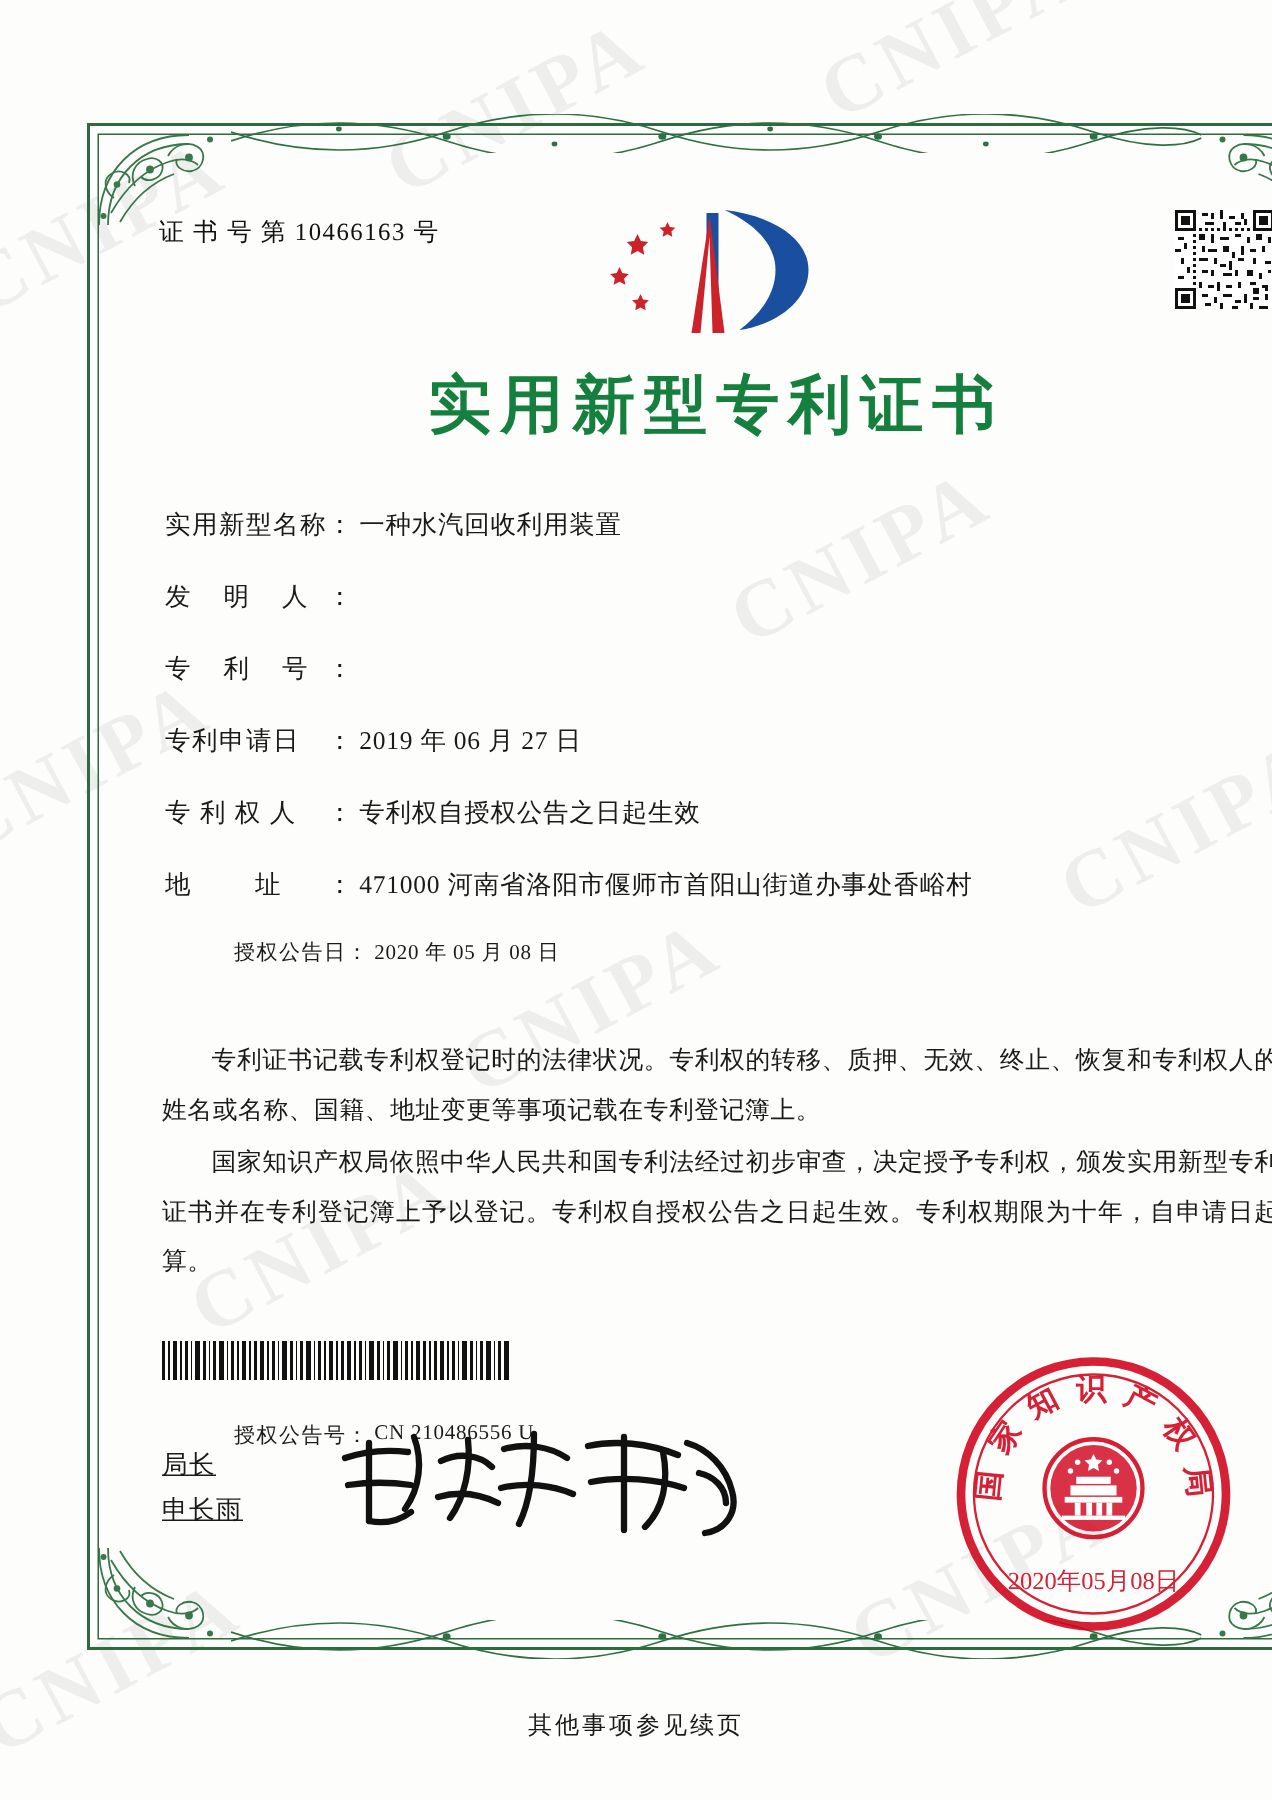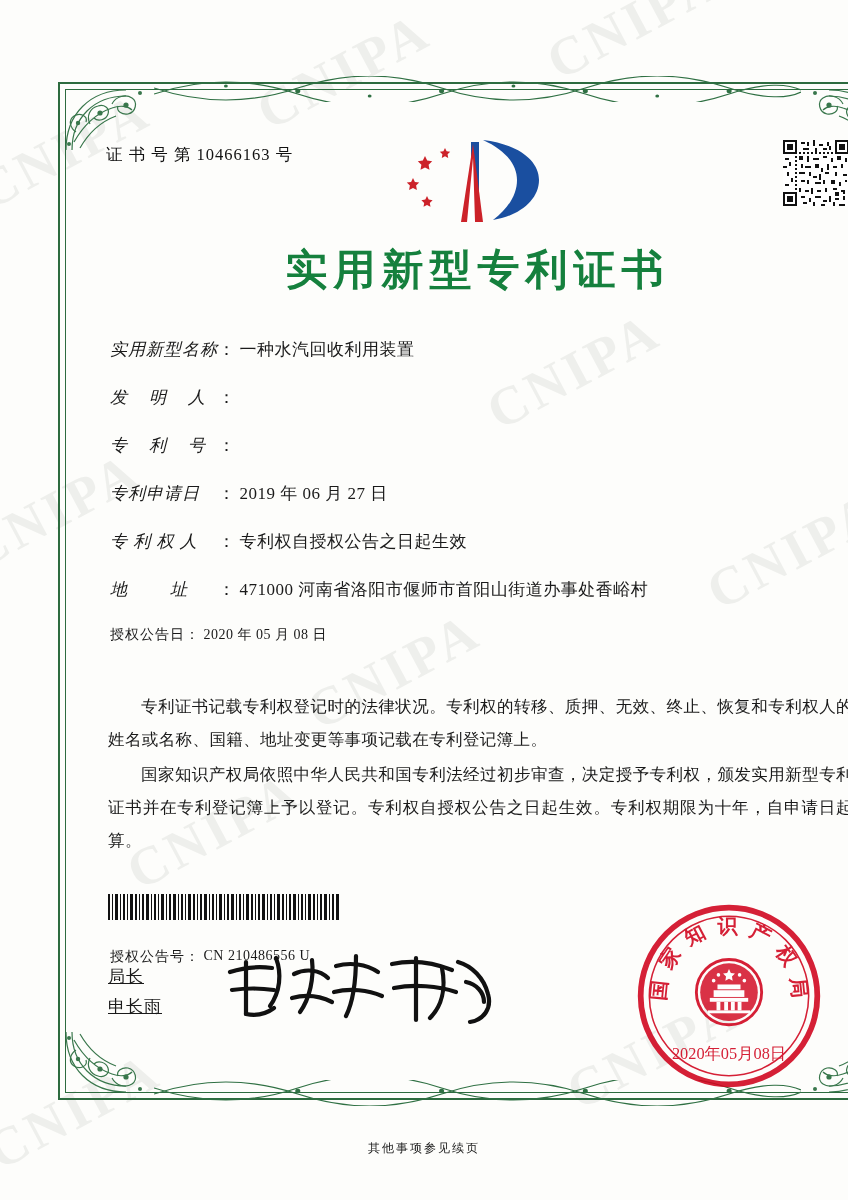--- a/index.html
+++ b/index.html
@@ -140,39 +140,38 @@
     align-items: baseline;
     font-size: 17px;
     margin-bottom: 25px;
     letter-spacing: .5px;
   }
   .field-label {
     width: 108px;
     flex: 0 0 108px;
     white-space: pre;
     letter-spacing: 1px;
-    font-style: italic;
   }
   .field-colon {
     flex: 0 0 auto;
     padding-right: 4px;
   }
   .field-value {
     flex: 1 1 auto;
   }
   .row-two {
     display: flex;
     align-items: baseline;
     font-size: 14px;
     margin-bottom: 22px;
     letter-spacing: .5px;
     flex-direction: column;
   }
   .row-two .seg1 { flex: 0 0 322px; display:flex; }
-  .row-two .seg2 { flex: 1 1 auto; display:flex; }
+  .row-two .seg2 { flex: 1 1 auto; display:flex;margin-left:46px; }
   .row-two .lbl { white-space: pre; letter-spacing:1px; }
 
   .paragraphs {
     position: absolute;
     left: 50px;
     right: 44px;
     top: 608px;
     font-size: 16.5px;
     line-height: 2.0;
     text-align: justify;
@@ -229,21 +228,21 @@
     text-align: center;
     font-size: 15.5px;
     letter-spacing: 1px;
   }
 
   .footer-note {
     position: absolute;
     left: 0; right: 0;
     top: 1140px;
     text-align: center;
-    font-size: 12px;
+    font-size: 16px;
     letter-spacing: 2px;
     z-index: 3;
   }
 </style>
 </head>
 <body>
 
 <div class="watermarks">
   <div class="wm" style="left:-30px;  top:120px;">CNIPA</div>
   <div class="wm" style="left:250px;  top:40px;">CNIPA</div>

